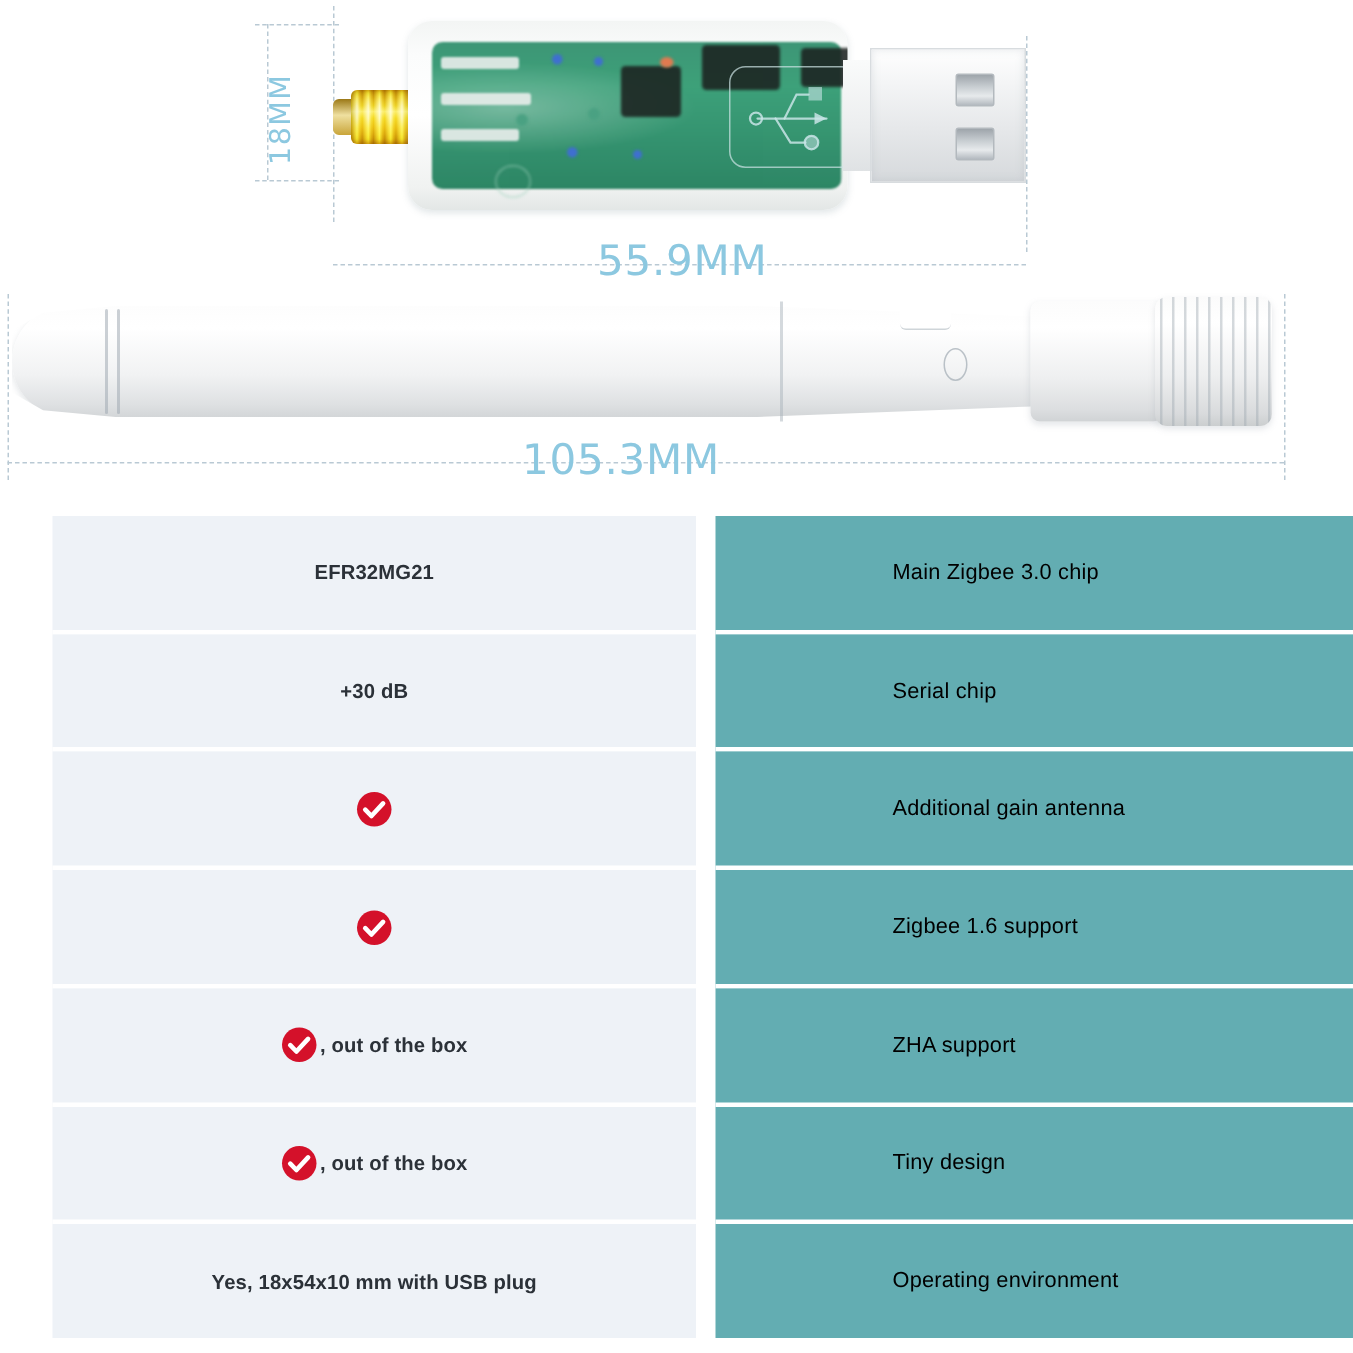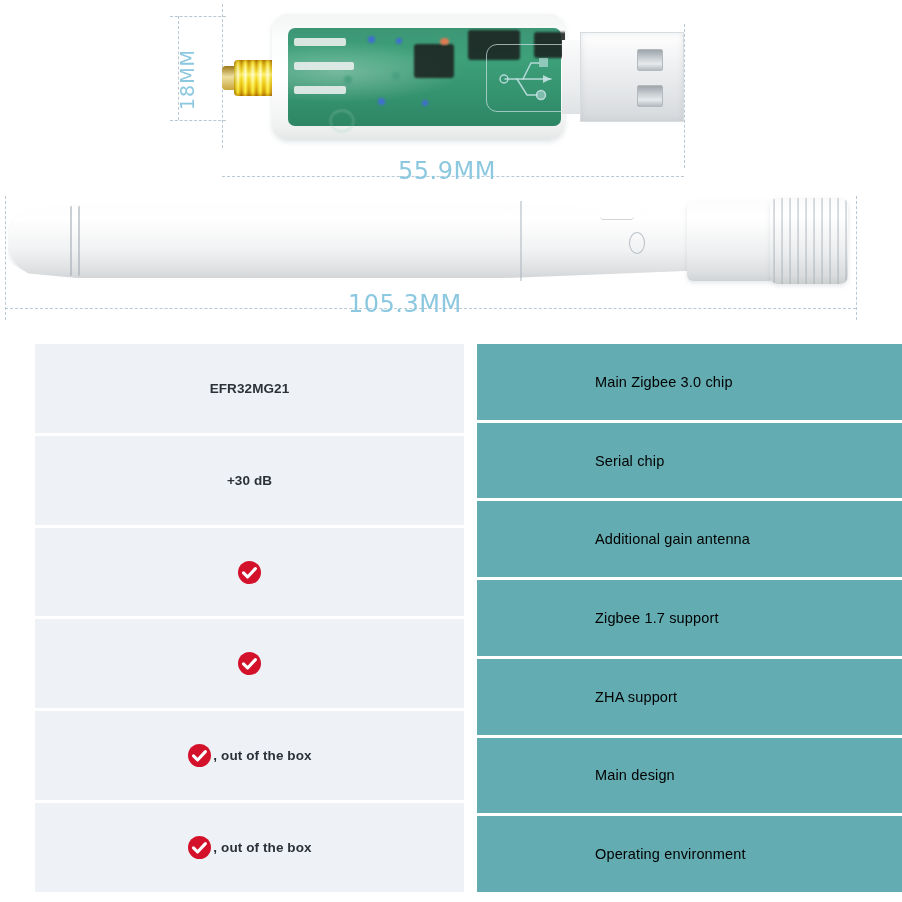--- a/index.html
+++ b/index.html
@@ -32,21 +32,21 @@
   }
   .dim-v {
     border-left: 1px dashed #b9c9d4;
   }
   .dim-h {
     border-top: 1px dashed #b9c9d4;
   }
   .dim-label {
     position: absolute;
     color: #8cc8e0;
-    font-size: 24px;
+    font-size: 28px;
     letter-spacing: 0.5px;
     font-family: "DejaVu Sans", sans-serif;
     white-space: nowrap;
   }
   .dim-label-vert {
     position: absolute;
     color: #8cc8e0;
     font-size: 19px;
     letter-spacing: 1px;
     font-family: "DejaVu Sans", sans-serif;
@@ -446,37 +446,42 @@
         <span class="cell-inner">
           <span class="check-icon">
             <svg width="25" height="25" viewBox="0 0 25 25">
               <circle cx="12.5" cy="12.5" r="11.5" fill="#d4112a"></circle>
               <path d="M6.5 12.8 L10.6 17.0 L18.4 8.6" stroke="#ffffff" stroke-width="3.1" fill="none" stroke-linecap="round" stroke-linejoin="round"></path>
             </svg>
           </span>
           <span class="check-suffix">, out of the box</span>
         </span>
       </div>
+      <div class="row row-left">
+        <span class="cell-inner">
+          <span>Yes, 18x54x10 mm with USB plug</span>
+        </span>
+      </div>
     </div>
   <div class="col col-right">
       <div class="row row-right">
         <span>Main Zigbee 3.0 chip</span>
       </div>
       <div class="row row-right">
         <span>Serial chip</span>
       </div>
       <div class="row row-right">
         <span>Additional gain antenna</span>
       </div>
       <div class="row row-right">
-        <span>Zigbee 1.7 support</span>
+        <span>Zigbee 1.6 support</span>
       </div>
       <div class="row row-right">
         <span>ZHA support</span>
       </div>
       <div class="row row-right">
-        <span>Main design</span>
+        <span>Tiny design</span>
       </div>
       <div class="row row-right">
         <span>Operating environment</span>
       </div>
     </div>
 </div>
 
 </body></html>

